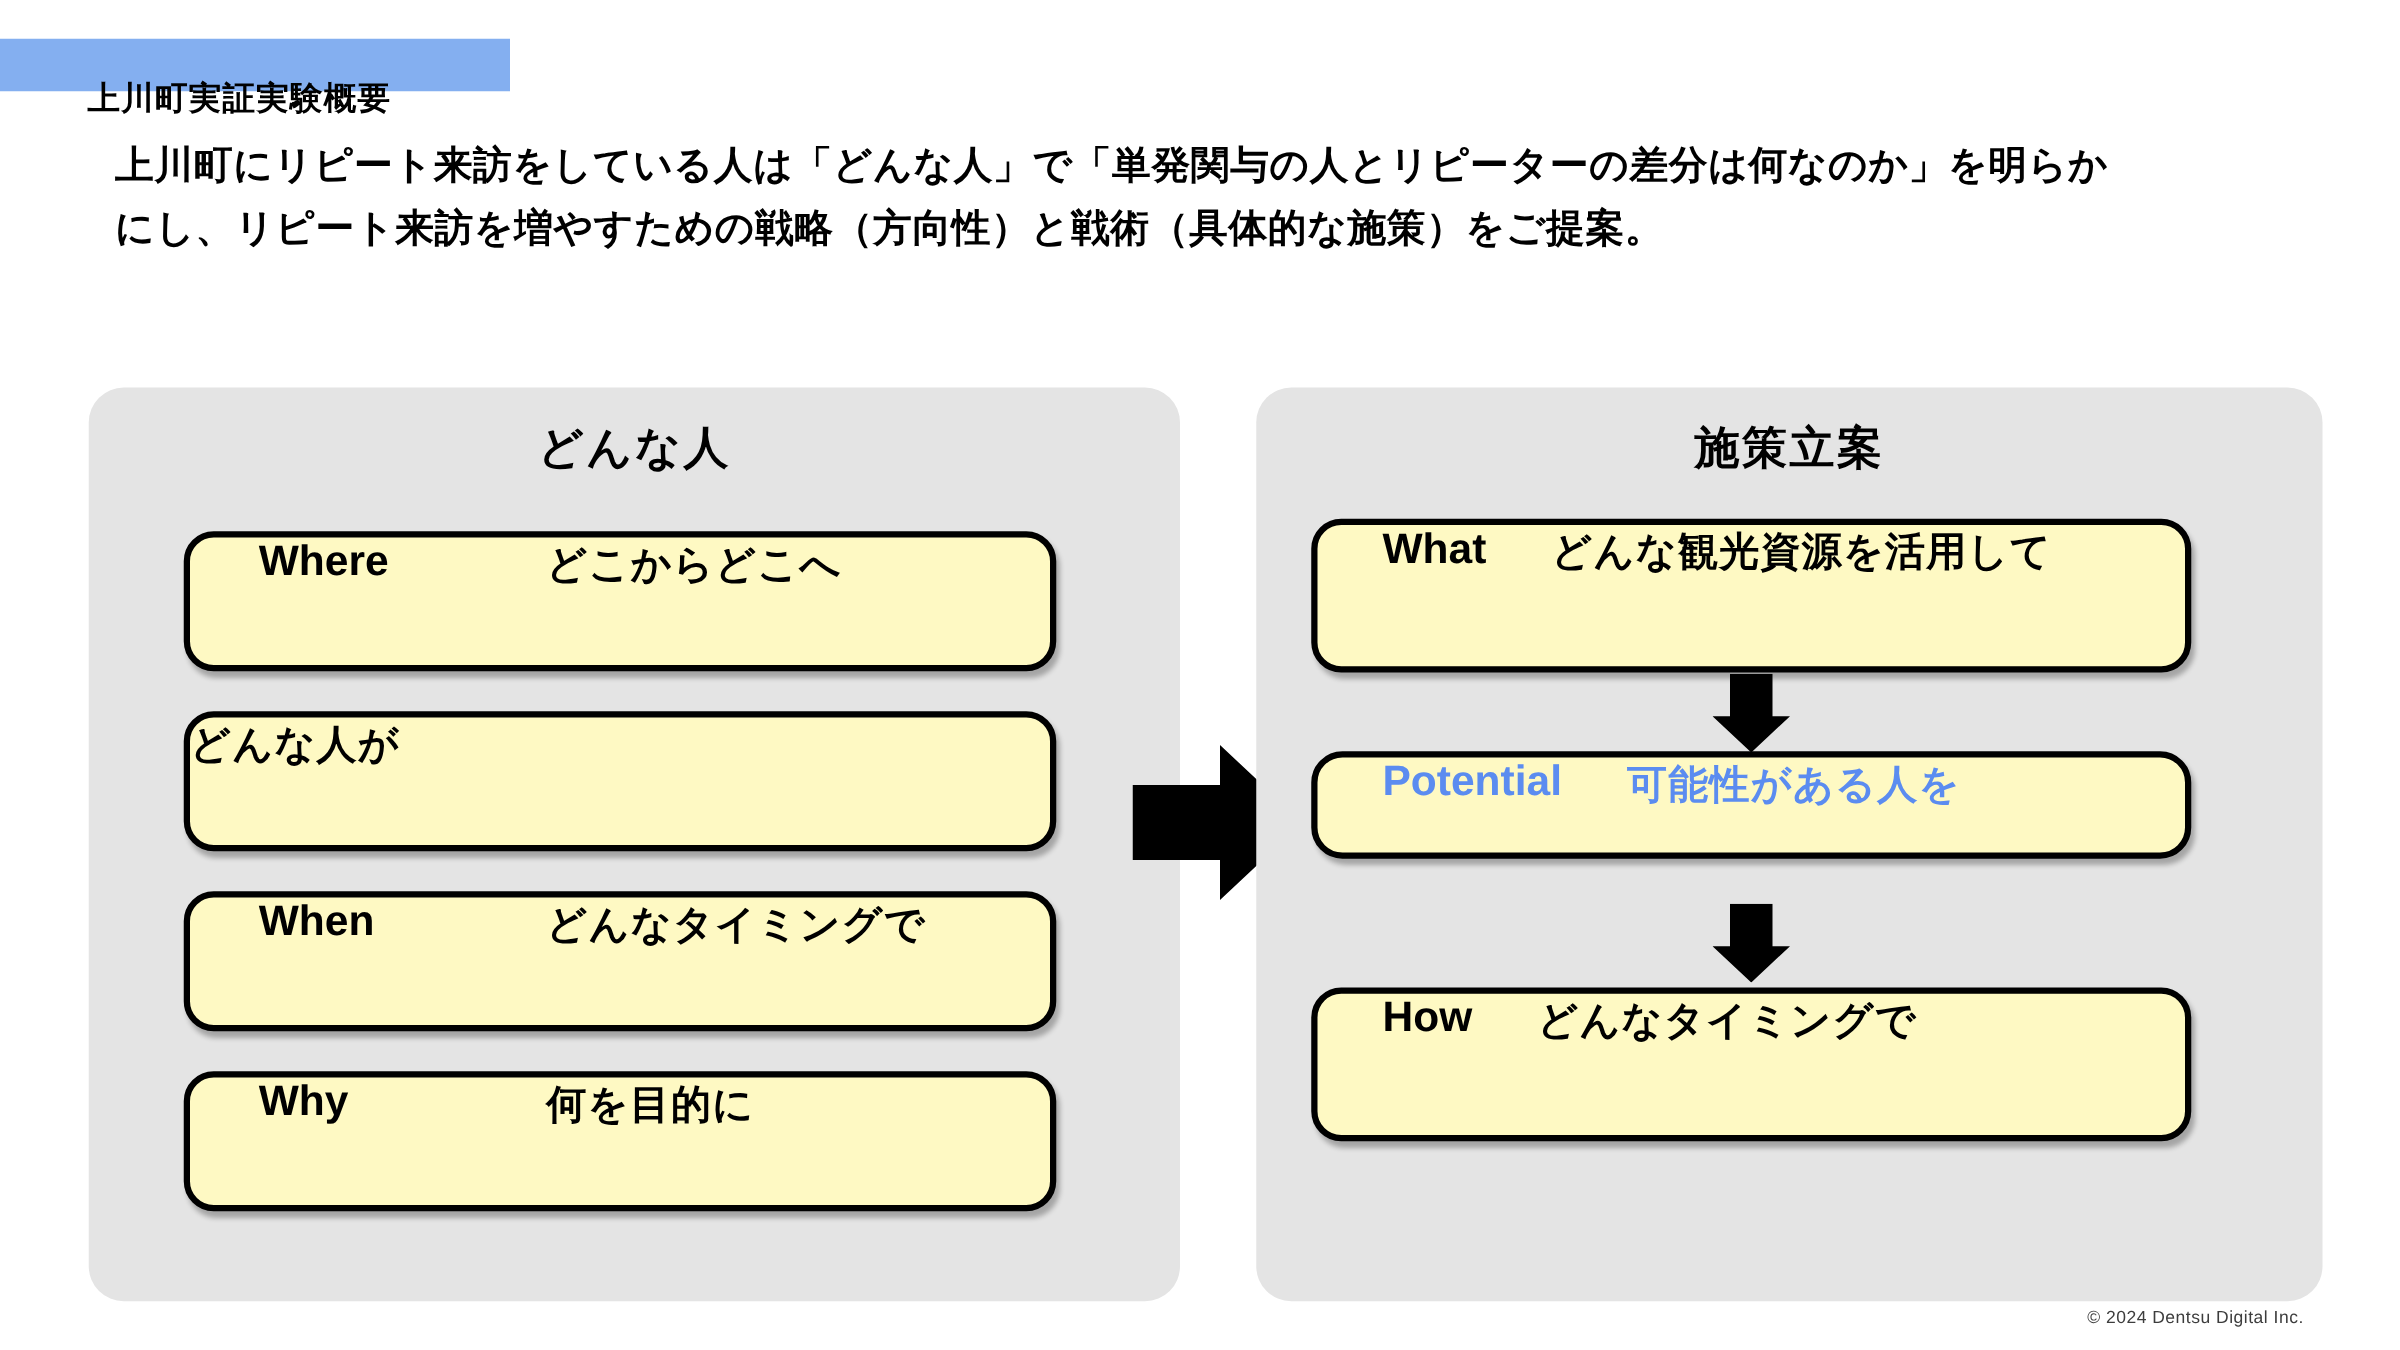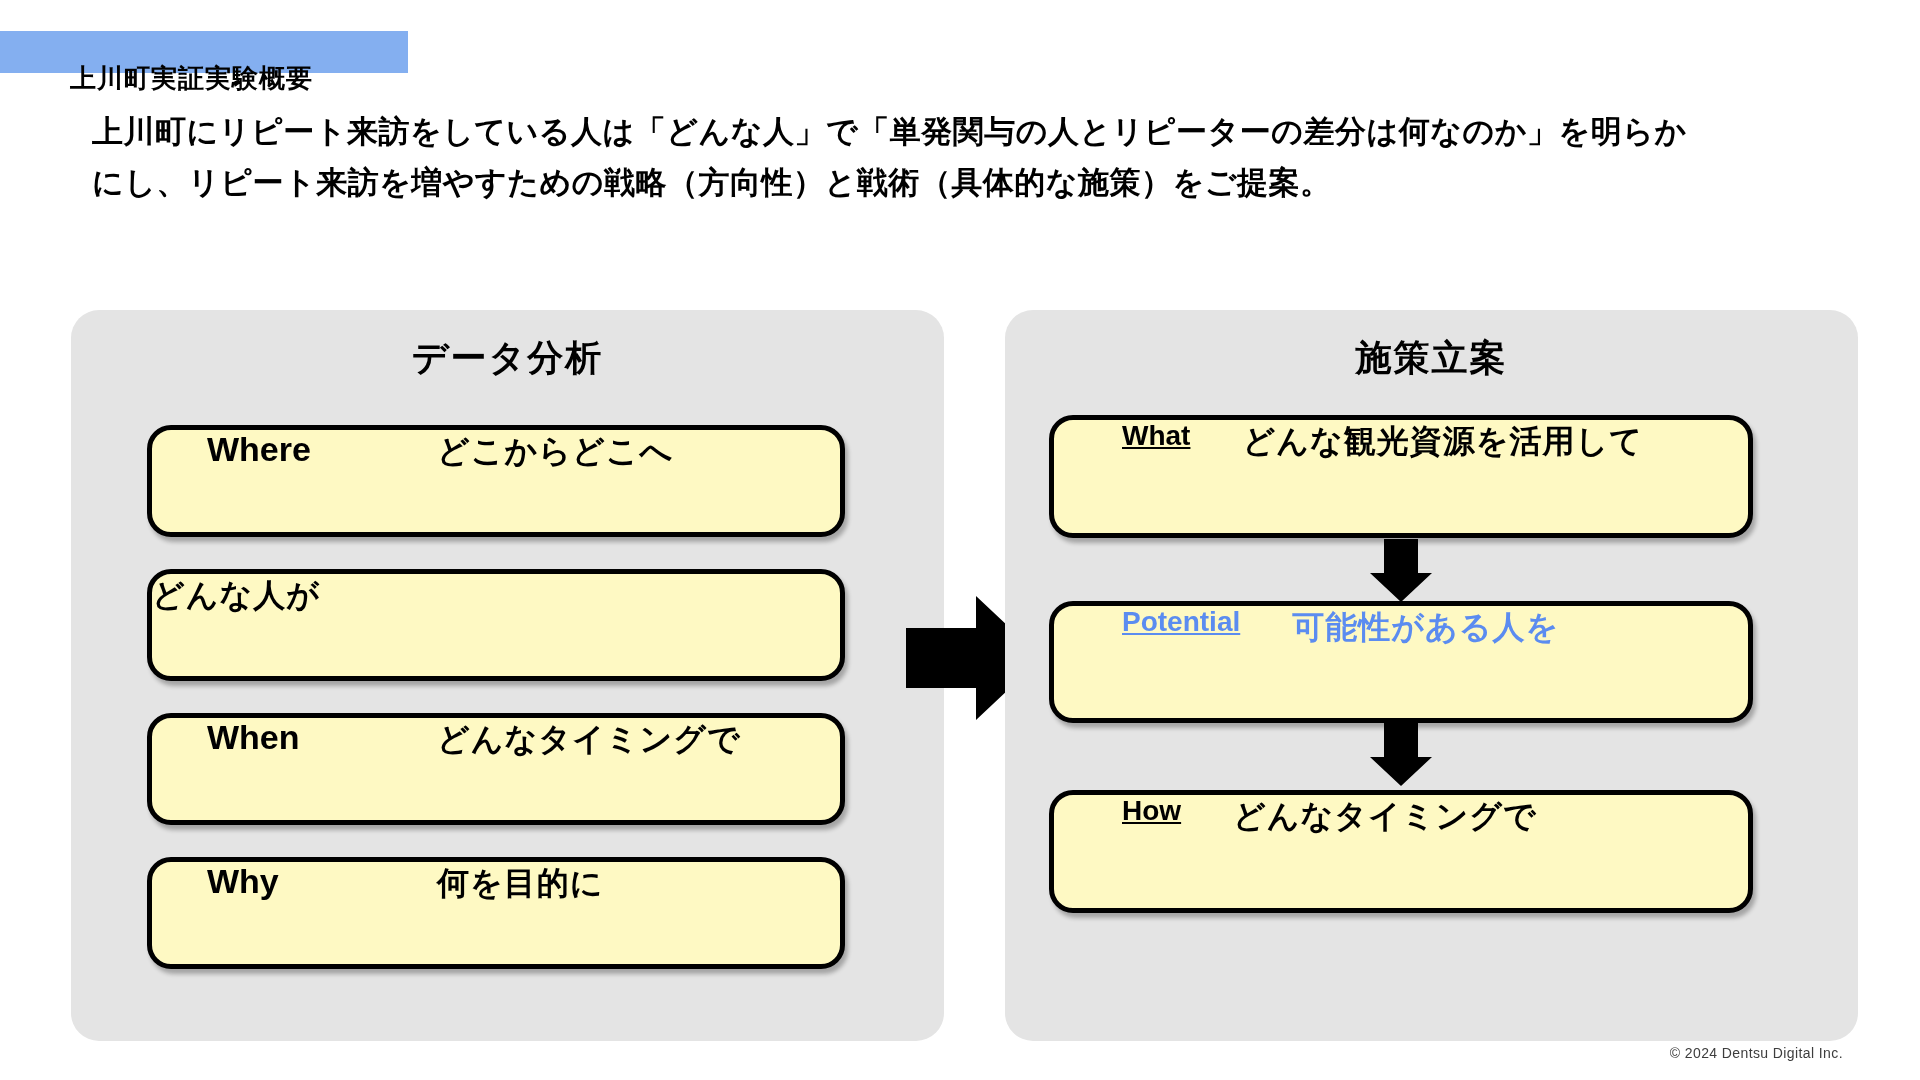--- a/index.html
+++ b/index.html
@@ -63,23 +63,23 @@
   .lbox-2 { top: 403px; }
   .lbox-3 { top: 547px; }
   .lbox .box-en {
     margin-left: 55px; width: 230px; flex: 0 0 auto;
     font-size: 34px; font-weight: 700;
   }
   .lbox .box-jp { font-size: 32px; font-weight: 700; letter-spacing: 1px; }
 
   .rbox { left: 44px; width: 704px; }
   .rbox-0 { top: 105px; height: 123px; }
-  .rbox-1 { top: 291px; height: 122px; }
+  .rbox-1 { top: 291px; height: 86px; border-radius: 25px; }
   .rbox-2 { top: 480px; height: 123px; }
-  .rbox .box-en { margin-left: 68px; font-size: 28px; font-weight: 700; text-decoration: underline; }
+  .rbox .box-en { margin-left: 52px; font-size: 34px; font-weight: 700; }
   .rbox .box-jp { margin-left: 52px; font-size: 32px; font-weight: 700; letter-spacing: 1px; }
 
   .row-highlight .box-en, .row-highlight .box-jp { color: var(--accent-blue); }
 
   .arrow-right-big { position: absolute; left: 906px; top: 596px; width: 136px; height: 124px; }
   .arrow-down { position: absolute; width: 62px; height: 63px; left: 1370px; }
   .arrow-down-1 { top: 539px; }
   .arrow-down-2 { top: 723px; }
   .arrow-shape { fill: #000; }
 
@@ -96,21 +96,21 @@
 
   <div class="title-highlight"></div>
   <h1 class="page-title">上川町実証実験概要</h1>
 
   <div class="description">
     <span class="line">上川町にリピート来訪をしている人は「どんな人」で「単発関与の人とリピーターの差分は何なのか」を明らか</span>
     <span class="line">にし、リピート来訪を増やすための戦略（方向性）と戦術（具体的な施策）をご提案。</span>
   </div>
 
   <div class="panel panel-left">
-    <div class="panel-heading">データ分析</div>
+    <div class="panel-heading">どんな人</div>
 
     <div class="wbox lbox lbox-0">
       <span class="box-en">Where</span>
       <span class="box-jp">どこからどこへ</span>
     </div>
     <div class="wbox lbox lbox-1">
       <span class="box-jp">どんな人が</span>
     </div>
     <div class="wbox lbox lbox-3">
       <span class="box-en">Why</span>

